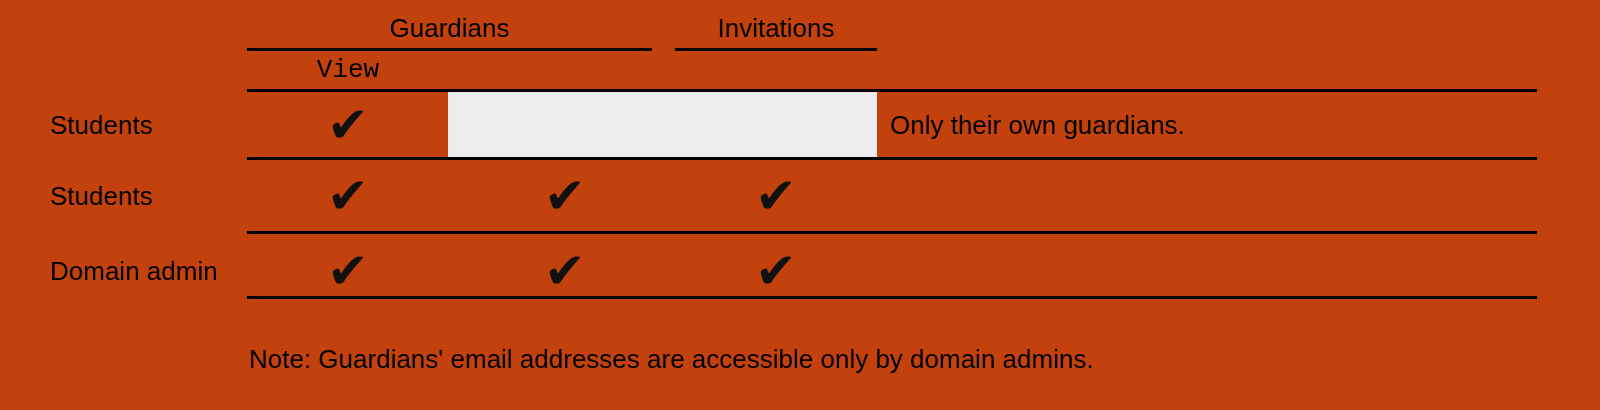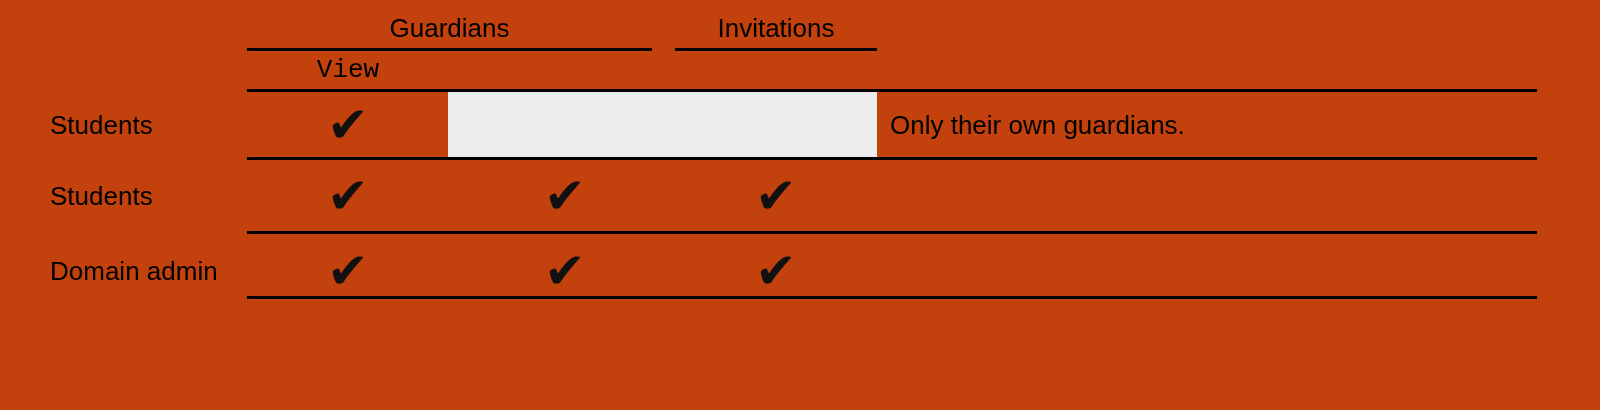--- a/index.html
+++ b/index.html
@@ -155,14 +155,15 @@
     </div>
     <div class="cell cell-modify">
       <span class="check">✔</span>
     </div>
     <div class="cell cell-viewmodify">
       <span class="check">✔</span>
     </div>
   </div>
   <div class="hline hline-r3"></div>
 
+  <div class="footnote">Note: Guardians' email addresses are accessible only by domain admins.</div>
 
 </div>
 
 </body></html>

